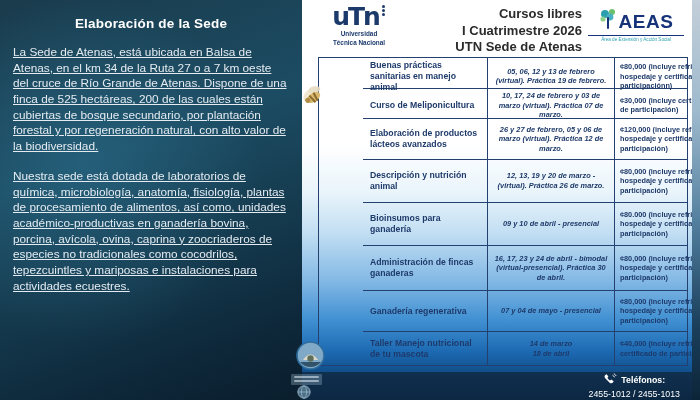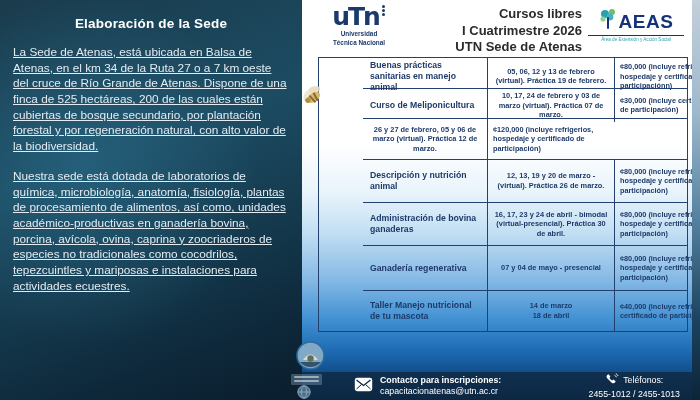--- a/index.html
+++ b/index.html
@@ -57,33 +57,33 @@
   .crow:nth-child(2){height:29px;}
   .crow:nth-child(3){height:40px;}
   .crow:nth-child(4){height:42px;}
   .crow:nth-child(5){height:42px;}
   .crow:nth-child(6){height:44px;}
   .crow:nth-child(7){height:40px;}
   .crow:nth-child(8){height:33px;}
   .cell{display:flex;align-items:center;box-sizing:border-box;color:#1e3a6a;font-weight:bold;}
   .cell + .cell{border-left:1.6px solid #24406e;}
   .cell-name{font-size:8.7px;line-height:1.25;padding:2px 4px 2px 7px;text-align:left;}
-  .cell-dates{font-size:7.4px;line-height:1.3;padding:2px 6px;text-align:center;justify-content:center;white-space:pre-line;}
+  .cell-dates{font-size:7.4px;line-height:1.3;padding:2px 6px;text-align:center;justify-content:center;white-space:pre-line;font-style:italic;}
   .cell-price{font-size:7.3px;line-height:1.3;padding:2px 5px;text-align:left;justify-content:center;}
   
   .flyer-footer{
     position:absolute;left:0;bottom:0;width:100%;height:28px;
     background:linear-gradient(180deg,#10304f 0%,#0c2742 100%);
     display:flex;align-items:center;color:#ffffff;
   }
   .contact-group{display:flex;align-items:center;margin-left:52px;}
   .contact-text{margin-left:7px;font-size:8.8px;line-height:1.25;}
   .contact-label{font-weight:bold;}
   .phones-group{margin-left:auto;margin-right:12px;text-align:center;font-size:8.8px;line-height:1.25;}
-  .phones-top{display:flex;align-items:center;justify-content:center;font-weight:normal;}
+  .phones-top{display:flex;align-items:center;justify-content:center;font-weight:bold;}
   .phones-top svg{margin-right:4px;}
   
   .bee-icon{position:absolute;left:-5px;top:80px;width:30px;height:30px;z-index:3;}
   .pet-circle{position:absolute;left:-6px;top:341px;width:29px;height:29px;z-index:3;}
   .edge-sliver{
     position:absolute;left:692px;top:0;width:8px;height:400px;
     background:linear-gradient(180deg,#c3cfd9 0%,#9db9cd 28%,#54809f 55%,#1c425f 80%,#0c2438 100%);
   }
   .energy-emblem{
     position:absolute;left:291px;top:374px;width:31px;height:11px;z-index:4;
@@ -136,30 +136,36 @@
       <div class="cell cell-name">Buenas prácticas sanitarias en manejo animal</div>
       <div class="cell cell-dates">05, 06, 12 y 13 de febrero (virtual). Práctica 19 de febrero.</div>
       <div class="cell cell-price">¢80,000 (incluye refrigerios, hospedaje y certificado de participaciónn)</div>
     </div>
     <div class="crow">
       <div class="cell cell-name">Curso de Meliponicultura</div>
       <div class="cell cell-dates">10, 17, 24 de febrero y 03 de marzo (virtual). Práctica 07 de marzo.</div>
       <div class="cell cell-price">¢30,000 (incluye certificado de participación)</div>
     </div>
     <div class="crow">
+      <div class="cell cell-name">Elaboración de productos lácteos avanzados</div>
       <div class="cell cell-dates">26 y 27 de febrero, 05 y 06 de marzo (virtual). Práctica 12 de marzo.</div>
       <div class="cell cell-price">¢120,000 (incluye refrigerios, hospedaje y certificado de participación)</div>
     </div>
     <div class="crow">
       <div class="cell cell-name">Descripción y nutrición animal</div>
       <div class="cell cell-dates">12, 13, 19 y 20 de marzo - (virtual). Práctica 26 de marzo.</div>
       <div class="cell cell-price">¢80,000 (incluye refrigerios, hospedaje y certificado de participación)</div>
     </div>
     <div class="crow">
-      <div class="cell cell-name">Administración de bovina ganaderas</div>
+      <div class="cell cell-name">Bioinsumos para ganadería</div>
+      <div class="cell cell-dates">09 y 10 de abril - presencial</div>
+      <div class="cell cell-price">¢80.000 (incluye refrigerios, hospedaje y certificado de participación)</div>
+    </div>
+    <div class="crow">
+      <div class="cell cell-name">Administración de fincas ganaderas</div>
       <div class="cell cell-dates">16, 17, 23 y 24 de abril - bimodal (virtual-presencial). Práctica 30 de abril.</div>
       <div class="cell cell-price">¢80,000 (incluye refrigerios, hospedaje y certificado de participación)</div>
     </div>
     <div class="crow">
       <div class="cell cell-name">Ganadería regenerativa</div>
       <div class="cell cell-dates">07 y 04 de mayo - presencial</div>
       <div class="cell cell-price">¢80,000 (incluye refrigerios, hospedaje y certificado de participación)</div>
     </div>
     <div class="crow">
       <div class="cell cell-name">Taller Manejo nutricional de tu mascota</div>
@@ -185,33 +191,20 @@
   <div class="pet-circle">
     <svg width="29" height="29" viewBox="0 0 29 29">
       <circle cx="14.5" cy="14.5" r="13.5" fill="#7fa9c6" stroke="#2e6d9d" stroke-width="1.6"></circle>
       <path d="M7 19 Q14.5 8 22 19 Z" fill="#ded8c8"></path>
       <circle cx="14.5" cy="17.5" r="3.2" fill="#5d6f5a"></circle>
       <path d="M4 21 H25 A13.5 13.5 0 0 1 4 21 Z" fill="#33536b"></path>
     </svg>
   </div>
 
   <div class="flyer-footer">
-    <div class="contact-group">
-      <span>
-        <svg width="19" height="15" viewBox="0 0 19 15">
-          <rect x="0.8" y="0.8" width="17.4" height="13.4" rx="2.4" fill="#ffffff"></rect>
-          <path d="M2.5 3 L9.5 8.5 L16.5 3" fill="none" stroke="#0c2742" stroke-width="1.3"></path>
-          <path d="M2.5 12 L7.5 7.5 M16.5 12 L11.5 7.5" fill="none" stroke="#0c2742" stroke-width="1"></path>
-        </svg>
-      </span>
-      <div class="contact-text">
-        <div class="contact-label">Contacto para inscripciones:</div>
-        <div>capacitacionatenas@utn.ac.cr</div>
-      </div>
-    </div>
     <div class="phones-group">
       <div class="phones-top">
         <span>
           <svg width="14" height="13" viewBox="0 0 14 13">
             <path d="M2.2 5.2 C1.2 4.2 1.4 2.6 2.6 1.8 L3.6 1.2 L5.4 3.6 L4.4 4.8 C4.9 6 5.9 7 7.1 7.5 L8.3 6.5 L10.7 8.3 L10.1 9.3 C9.3 10.5 7.7 10.7 6.7 9.7 Z" fill="#ffffff"></path>
             <path d="M9.5 2.2 A4.4 4.4 0 0 1 11.6 4.3 M10.8 0.6 A6.6 6.6 0 0 1 13.2 3" fill="none" stroke="#ffffff" stroke-width="0.9"></path>
           </svg>
         </span>
         <span>Teléfonos:</span>
       </div>

